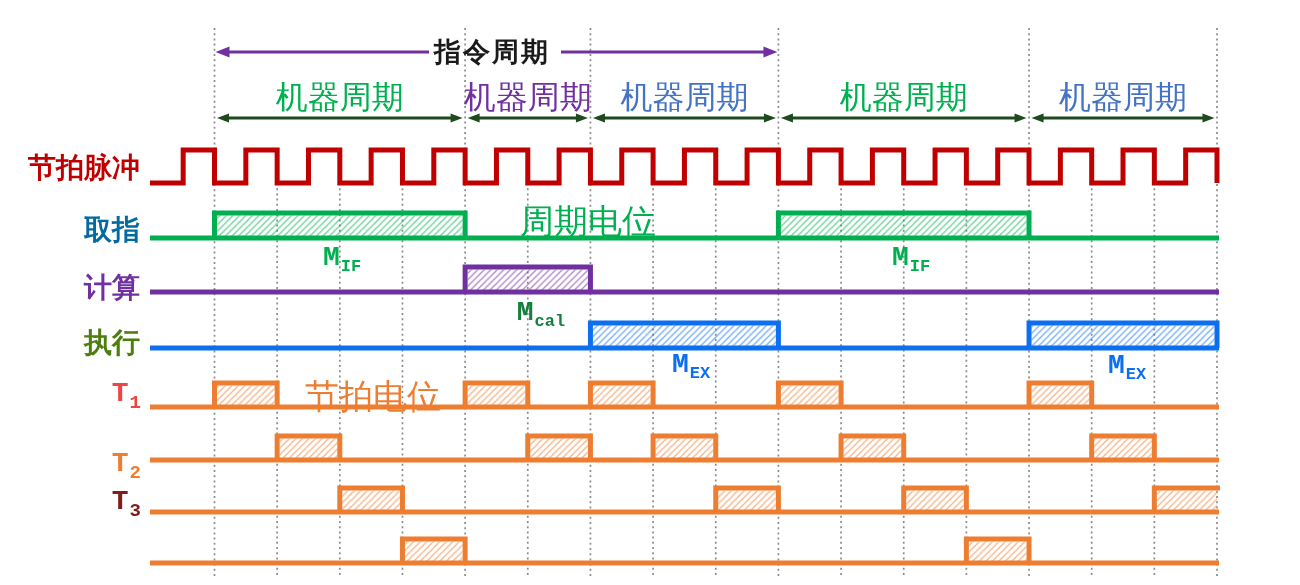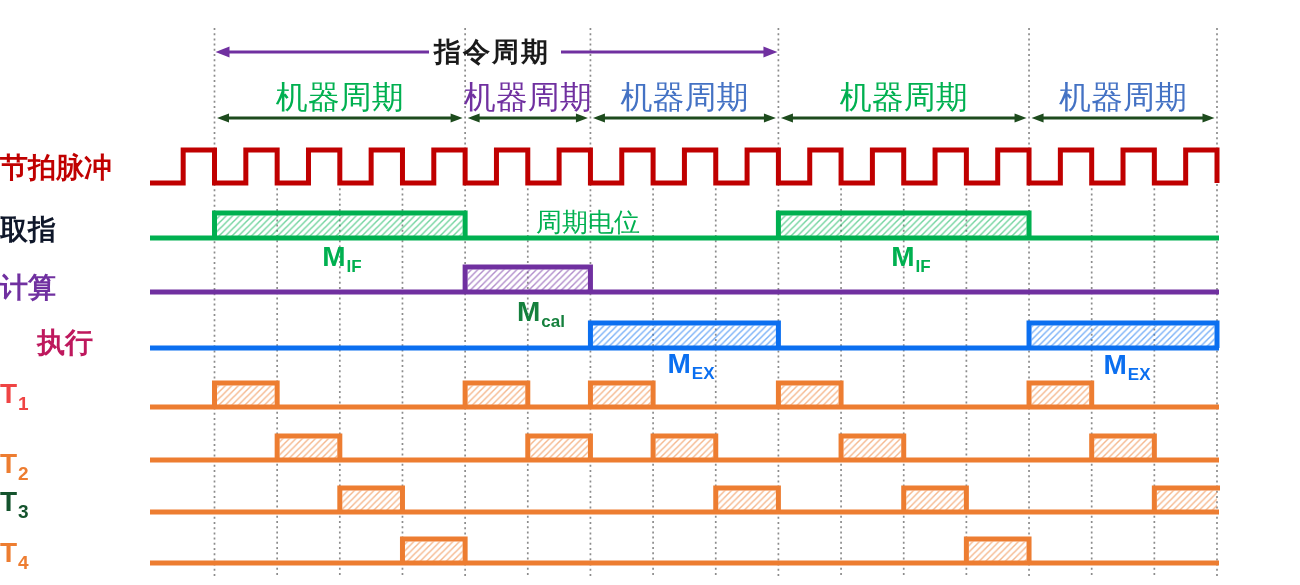--- a/index.html
+++ b/index.html
@@ -1,34 +1,34 @@
 <!DOCTYPE html>
 <html><head>
 <meta charset="utf-8">
 <style>
   html,body{margin:0;padding:0;background:#fff;}
   #stage{
     position:relative;width:1252px;height:585px;background:#fff;overflow:hidden;
-    font-family:Liberation Sans, sans-serif;
+    font-family:Liberation Mono, monospace;
   }
   #wave{position:absolute;left:0;top:0;}
   .txt{position:absolute;white-space:nowrap;}
   #title{left:492px;top:52px;transform:translate(-50%,-50%);
          font-weight:bold;font-size:27px;color:#1a1a1a;letter-spacing:2px;}
-  .rowlbl{position:absolute;left:0;width:141px;
+  .rowlbl{position:absolute;left:0;width:141px;text-align:right;
           font-weight:bold;font-size:28px;transform:translateY(-50%);white-space:nowrap;}
   .rowlbl .sub{font-size:19px;vertical-align:-7px;margin-left:1px;}
   #lbl-clock{top:169px;} #lbl-fetch{top:231px;} #lbl-calc{top:289px;} #lbl-exec{top:344px;}
   #lbl-t1{top:396px;} #lbl-t2{top:450px;margin-top:16px;} #lbl-t3{top:504px;} #lbl-t4{top:555px;}
   .mc-lbl{position:absolute;top:98px;transform:translate(-50%,-50%);
           font-size:32px;white-space:nowrap;}
   .ann{position:absolute;transform:translate(-50%,-50%);
        font-weight:bold;font-size:28px;white-space:nowrap;}
   .ann .sub{font-size:17px;vertical-align:-6px;margin-left:1px;}
-  .hint{position:absolute;transform:translate(-50%,-50%);font-size:26px;white-space:nowrap;}
+  .hint{position:absolute;transform:translate(-50%,-50%);font-size:34px;white-space:nowrap;}
   #hint-cycle{left:588px;top:222px;}
   #hint-beat{left:373px;top:397px;}
 </style>
 </head>
 <body>
 
 <div id="stage">
   <svg id="wave" width="1300" height="585">
       <defs>
         <pattern id="h0" width="6.5" height="6.5" patternUnits="userSpaceOnUse">
@@ -162,29 +162,29 @@
         <rect x="968.875" y="541.5" width="57.65625" height="20" fill="url(#h7)"></rect>
         <line x1="150" y1="563" x2="1219" y2="563" stroke="#ED7D31" stroke-width="5"></line>
         <path d="M 402.46875 563 V 539 H 465.125 V 563" stroke="#ED7D31" stroke-width="5" fill="none"></path>
         <path d="M 966.375 563 V 539 H 1029.03125 V 563" stroke="#ED7D31" stroke-width="5" fill="none"></path>
       </g>
     </svg>
 
   <div id="title" class="txt">指令周期</div>
 
   <div id="hint-cycle" class="hint txt" style="color: rgb(0, 176, 80);">周期电位</div>
+  <div id="hint-beat" class="hint txt" style="color: rgb(237, 125, 49);">节拍电位</div>
 
   <div id="lbl-clock" class="rowlbl" style="color: rgb(192, 0, 0);"><span>节拍脉冲</span><span class="sub"></span></div>
-  <div id="lbl-fetch" class="rowlbl" style="color: #0f172a;"><span>取指</span><span class="sub"></span></div>
+  <div id="lbl-fetch" class="rowlbl" style="color: #0369a1;"><span>取指</span><span class="sub"></span></div>
   <div id="lbl-calc" class="rowlbl" style="color: rgb(112, 48, 160);"><span>计算</span><span class="sub"></span></div>
-  <div id="lbl-exec" class="rowlbl" style="color: #be185d; margin-left: 37px;"><span>执行</span><span class="sub"></span></div>
+  <div id="lbl-exec" class="rowlbl" style="color: #4d7c0f;"><span>执行</span><span class="sub"></span></div>
   <div id="lbl-t1" class="rowlbl" style="color: #ef4444;"><span>T</span><span class="sub">1</span></div>
   <div id="lbl-t2" class="rowlbl" style="color: rgb(237, 125, 49);"><span>T</span><span class="sub">2</span></div>
-  <div id="lbl-t3" class="rowlbl" style="color: #14532d;"><span>T</span><span class="sub">3</span></div>
-  <div id="lbl-t4" class="rowlbl" style="color: rgb(237, 125, 49);"><span>T</span><span class="sub">4</span></div>
+  <div id="lbl-t3" class="rowlbl" style="color: #7f1d1d;"><span>T</span><span class="sub">3</span></div>
 <div class="mc-lbl" style="left: 339.812px; color: rgb(0, 176, 80);">机器周期</div>
     <div class="mc-lbl" style="left: 527.781px; color: rgb(112, 48, 160);">机器周期</div>
     <div class="mc-lbl" style="left: 684.422px; color: rgb(68, 114, 196);">机器周期</div>
     <div class="mc-lbl" style="left: 903.719px; color: rgb(0, 176, 80);">机器周期</div>
     <div class="mc-lbl" style="left: 1123.02px; color: rgb(68, 114, 196);">机器周期</div>
     <div class="ann" style="left: 342px; top: 259px; color: rgb(0, 176, 80);"><span>M</span><span class="sub">IF</span></div>
     <div class="ann" style="left: 541px; top: 314px; color: #15803d;"><span>M</span><span class="sub">cal</span></div>
     <div class="ann" style="left: 691px; top: 366px; color: rgb(11, 111, 240);"><span>M</span><span class="sub">EX</span></div>
     <div class="ann" style="left: 911px; top: 259px; color: rgb(0, 176, 80);"><span>M</span><span class="sub">IF</span></div>
     <div class="ann" style="left: 1127px; top: 367px; color: rgb(11, 111, 240);"><span>M</span><span class="sub">EX</span></div>

